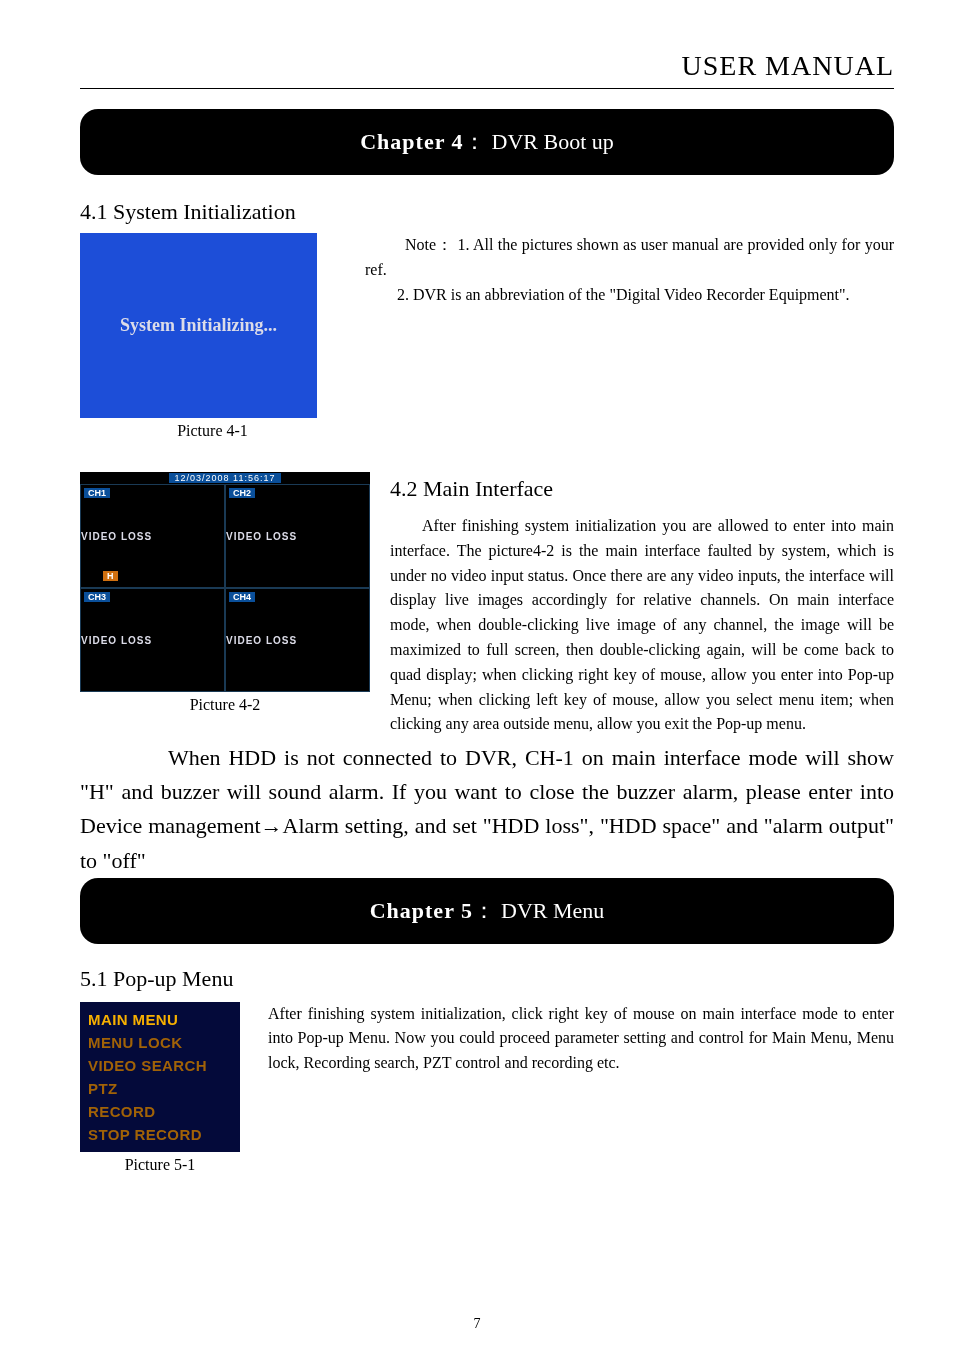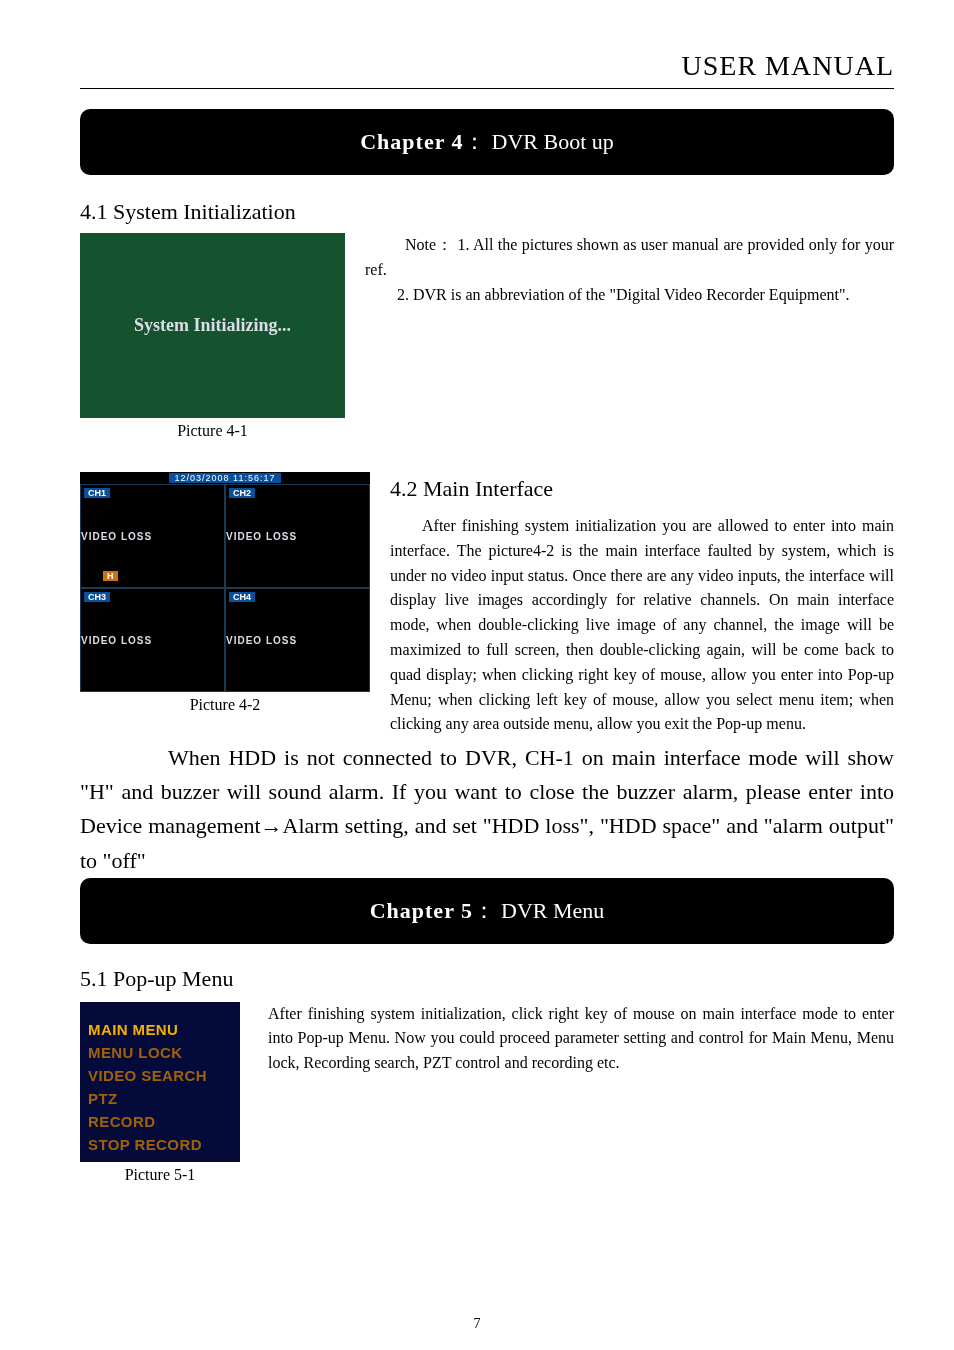--- a/index.html
+++ b/index.html
@@ -23,21 +23,21 @@
     margin-bottom: 6px;
   }
   .rule {
     border: none;
     border-top: 1px solid #000;
     margin: 0 0 20px 0;
   }
   .chapter-bar {
     background: #000000;
     color: #ffffff;
-    border-radius: 10px;
+    border-radius: 18px;
     padding: 18px 30px;
     margin: 0 0 24px 0;
     font-size: 22px;
     text-align: center;
   }
   .chapter-bar .chapter-no {
     font-weight: bold;
     letter-spacing: 1px;
   }
   .chapter-bar .chapter-title {
@@ -50,23 +50,23 @@
   
   .row-4-1 {
     display: flex;
     align-items: flex-start;
     gap: 20px;
   }
   .fig-4-1 {
     width: 265px;
   }
   .fig-4-1 .screen {
-    width: 265px;
+    width: 237px;
     height: 185px;
-    background: #14532d;
+    background: #1d4ed8;
     display: flex;
     align-items: center;
     justify-content: center;
   }
   .fig-4-1 .screen span {
     color: #dcdce8;
     font-family: "Times New Roman", Times, serif;
     font-size: 18px;
     font-weight: bold;
   }
@@ -187,21 +187,21 @@
     align-items: flex-start;
     gap: 28px;
     margin-top: 10px;
   }
   .fig-5-1 {
     width: 160px;
   }
   .popup {
     width: 160px;
     background: #040a3a;
-    padding: 16px 8px 6px 8px;
+    padding: 6px 8px 6px 8px;
     box-sizing: border-box;
   }
   .popup .item {
     color: #a16207;
     font-family: Arial, sans-serif;
     font-weight: bold;
     font-size: 15px;
     padding: 3px 0;
     letter-spacing: 0.4px;
   }

